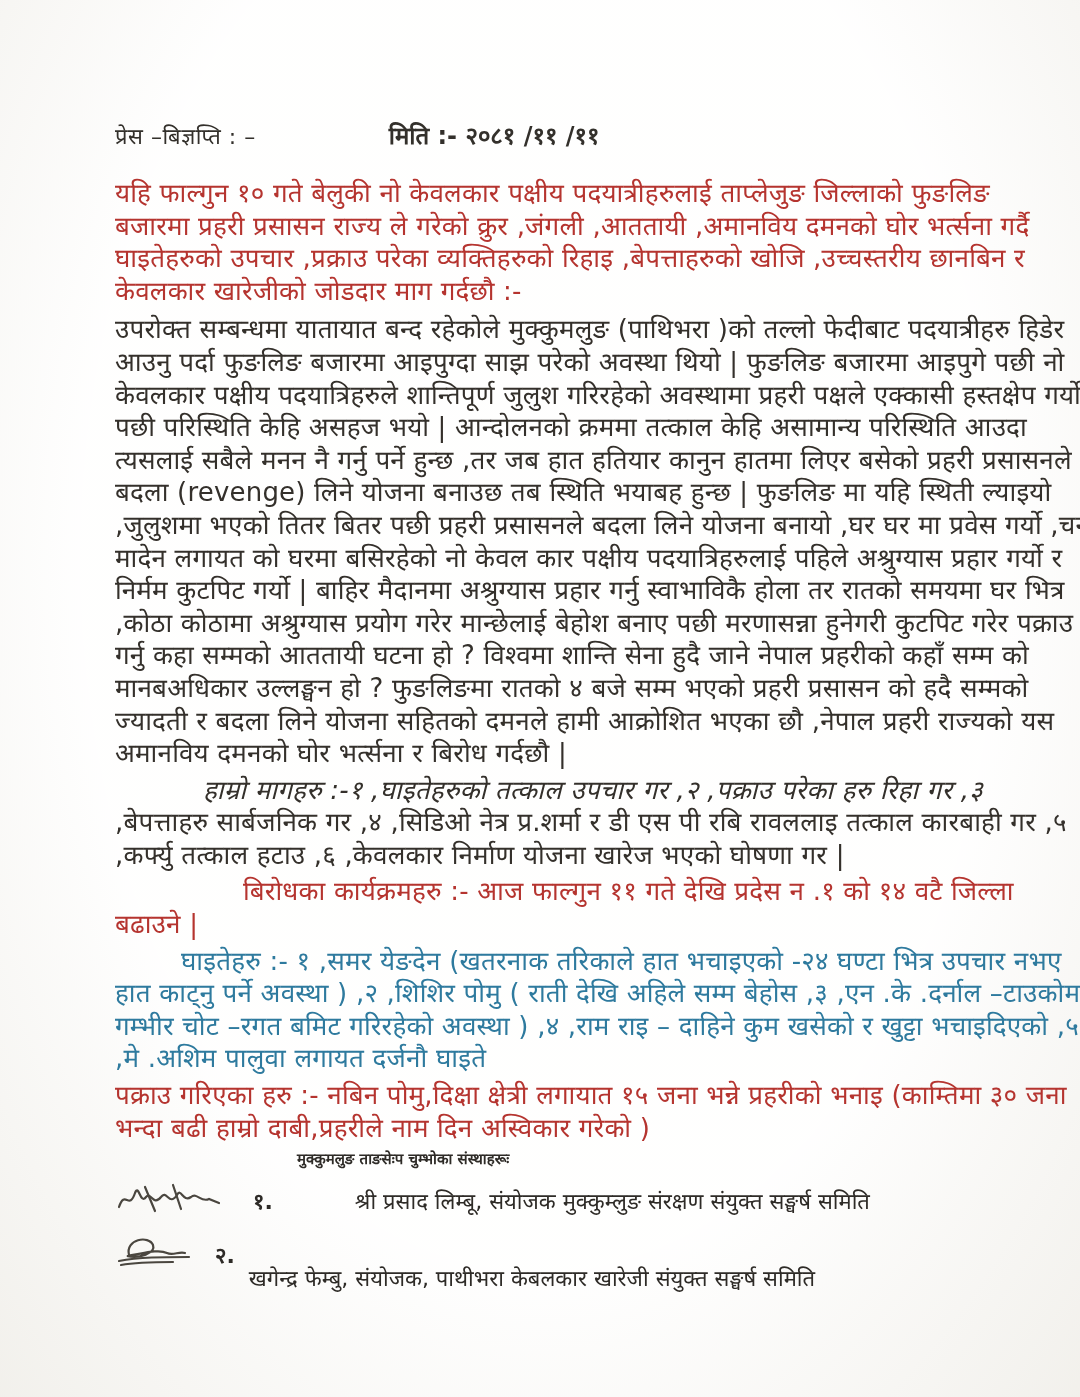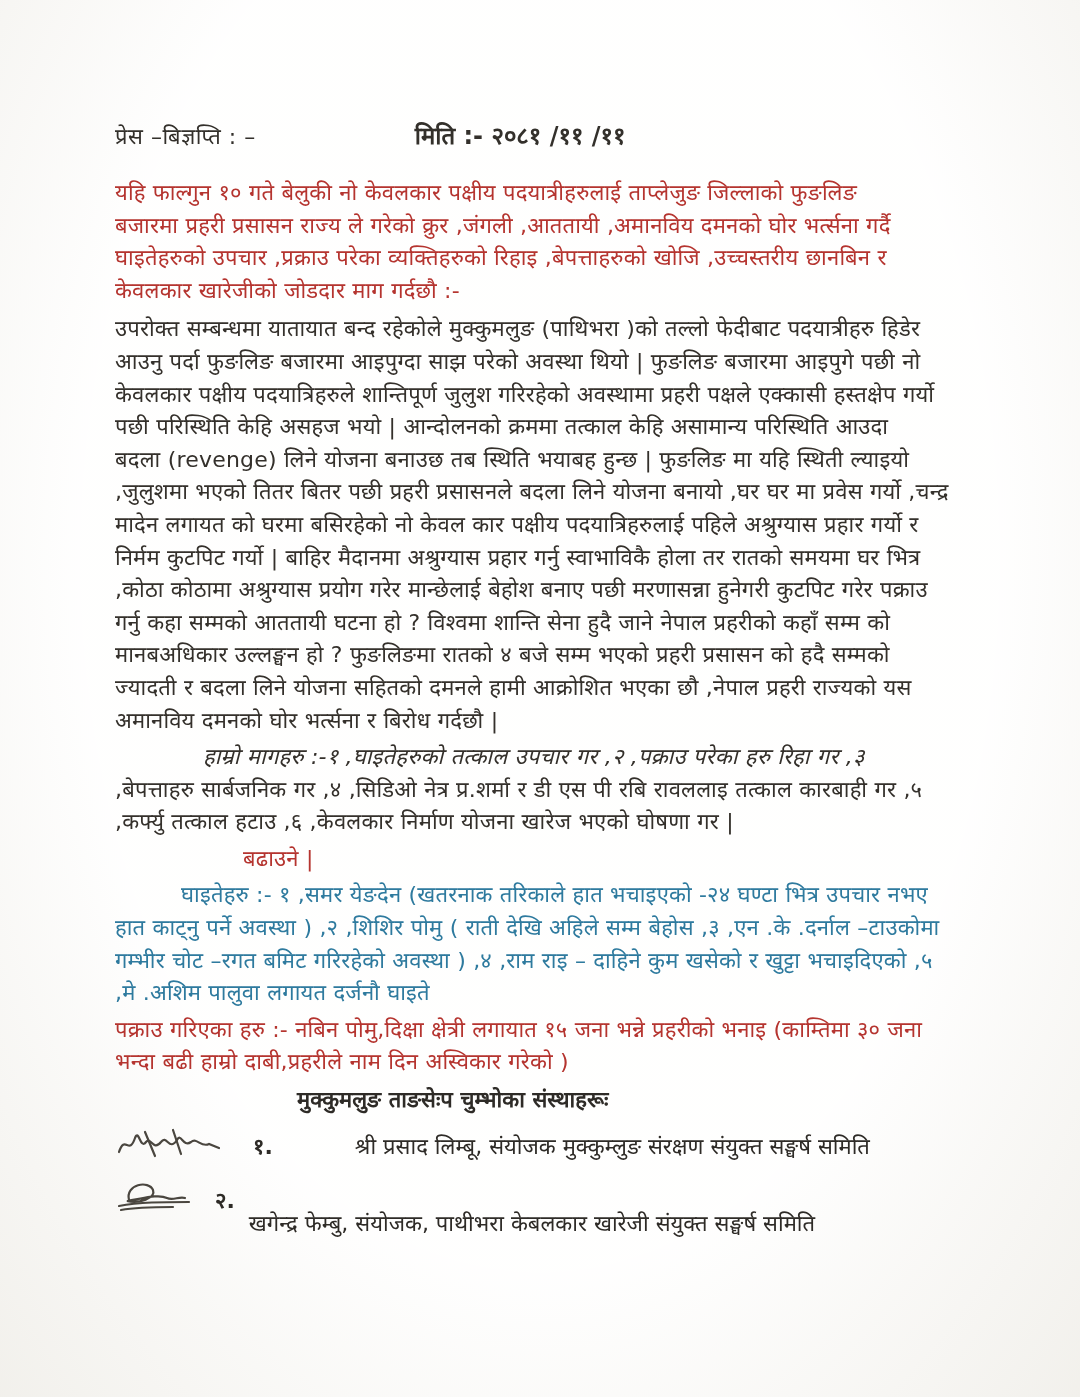--- a/index.html
+++ b/index.html
@@ -25,39 +25,39 @@
     align-items: baseline;
     margin-bottom: 26px;
     color: #33302b;
     gap: 45px;
   }
   .press-label {
     font-size: 22px;
     letter-spacing: 0.5px;
   }
   .date-label {
-    margin-left: 114px;
+    margin-left: 88px;
     font-size: 24px;
     font-weight: bold;
   }
   .sec { margin: 0 0 4px 0; }
   .line {
-    font-size: 22px;
+    font-size: 26px;
     line-height: 32.6px;
     white-space: nowrap;
     letter-spacing: 0.2px;
   }
   
   #sec-demands  .line:first-child { text-indent: 88px; font-style: italic; }
   #sec-programs .line:first-child { text-indent: 128px; }
   #sec-injured  .line:first-child { text-indent: 66px; }
   #sec-intro { margin-bottom: 6px; }
   .org-heading {
     margin: 0 0 2px 182px;
-    font-size: 22px;
+    font-size: 15px;
     font-weight: bold;
     color: #2e2b27;
   }
   .sig-row {
     display: flex;
     align-items: center;
     color: #2e2b27;
     position: relative;
   }
   .sig-row-1 { margin-top: 6px; height: 52px; }
@@ -89,36 +89,38 @@
         <div class="line">यहि फाल्गुन १० गते बेलुकी  नो केवलकार पक्षीय पदयात्रीहरुलाई  ताप्लेजुङ  जिल्लाको फुङलिङ</div>
         <div class="line">बजारमा प्रहरी प्रसासन राज्य ले गरेको क्रुर ,जंगली ,आततायी  ,अमानविय दमनको घोर भर्त्सना गर्दै</div>
         <div class="line">घाइतेहरुको उपचार ,प्रक्राउ परेका व्यक्तिहरुको रिहाइ ,बेपत्ताहरुको खोजि ,उच्चस्तरीय छानबिन र</div>
         <div class="line">केवलकार खारेजीको जोडदार माग गर्दछौ :-</div>
       </div>
       <div class="sec" id="sec-body" style="color: rgb(52, 48, 43);">
         <div class="line">उपरोक्त सम्बन्धमा यातायात बन्द रहेकोले मुक्कुमलुङ (पाथिभरा )को तल्लो फेदीबाट पदयात्रीहरु हिडेर</div>
         <div class="line">आउनु पर्दा फुङलिङ बजारमा आइपुग्दा साझ परेको अवस्था थियो | फुङलिङ बजारमा आइपुगे पछी नो</div>
         <div class="line">केवलकार पक्षीय पदयात्रिहरुले शान्तिपूर्ण जुलुश गरिरहेको अवस्थामा प्रहरी पक्षले एक्कासी हस्तक्षेप गर्यो</div>
         <div class="line">पछी परिस्थिति केहि असहज भयो | आन्दोलनको क्रममा तत्काल केहि असामान्य परिस्थिति आउदा</div>
+        <div class="line">त्यसलाई सबैले मनन नै गर्नु पर्ने हुन्छ ,तर जब हात हतियार कानुन हातमा लिएर बसेको प्रहरी प्रसासनले</div>
         <div class="line">बदला (revenge) लिने योजना बनाउछ तब स्थिति भयाबह हुन्छ | फुङलिङ मा यहि स्थिती ल्याइयो</div>
         <div class="line">,जुलुशमा भएको तितर बितर पछी प्रहरी प्रसासनले बदला लिने योजना बनायो ,घर घर मा प्रवेस गर्यो ,चन्द्र</div>
         <div class="line">मादेन लगायत को घरमा बसिरहेको नो केवल कार पक्षीय पदयात्रिहरुलाई पहिले अश्रुग्यास प्रहार गर्यो र</div>
         <div class="line">निर्मम कुटपिट गर्यो | बाहिर मैदानमा अश्रुग्यास प्रहार गर्नु स्वाभाविकै होला तर रातको समयमा घर भित्र</div>
         <div class="line">,कोठा कोठामा अश्रुग्यास प्रयोग गरेर मान्छेलाई बेहोश बनाए पछी मरणासन्ना हुनेगरी कुटपिट गरेर पक्राउ</div>
         <div class="line">गर्नु कहा सम्मको आततायी घटना हो ? विश्वमा शान्ति सेना हुदै जाने नेपाल प्रहरीको कहाँ सम्म को</div>
         <div class="line">मानबअधिकार उल्लङ्घन हो ? फुङलिङमा  रातको ४ बजे सम्म  भएको प्रहरी प्रसासन को हदै सम्मको</div>
         <div class="line">ज्यादती र बदला लिने योजना सहितको दमनले हामी  आक्रोशित भएका छौ ,नेपाल प्रहरी राज्यको यस</div>
         <div class="line">अमानविय दमनको घोर भर्त्सना र बिरोध गर्दछौ |</div>
       </div>
       <div class="sec" id="sec-demands" style="color: rgb(52, 48, 43);">
         <div class="line">हाम्रो मागहरु :-१ ,घाइतेहरुको तत्काल उपचार गर ,२ ,पक्राउ परेका हरु रिहा गर ,३</div>
         <div class="line">,बेपत्ताहरु सार्बजनिक गर ,४ ,सिडिओ नेत्र प्र.शर्मा र डी एस पी रबि रावललाइ तत्काल कारबाही गर ,५</div>
         <div class="line">,कर्फ्यु तत्काल हटाउ ,६ ,केवलकार निर्माण योजना खारेज भएको घोषणा गर |</div>
       </div>
       <div class="sec" id="sec-programs" style="color: rgb(181, 52, 47);">
+        <div class="line">बिरोधका कार्यक्रमहरु :- आज फाल्गुन ११ गते देखि प्रदेस न .१ को १४ वटै जिल्ला</div>
         <div class="line">बढाउने |</div>
       </div>
       <div class="sec" id="sec-injured" style="color: rgb(46, 122, 158);">
         <div class="line">घाइतेहरु :- १ ,समर येङदेन (खतरनाक तरिकाले हात भचाइएको -२४ घण्टा भित्र उपचार नभए</div>
         <div class="line">हात काट्नु पर्ने अवस्था ) ,२ ,शिशिर पोमु ( राती देखि अहिले सम्म बेहोस ,३ ,एन .के .दर्नाल –टाउकोमा</div>
         <div class="line">गम्भीर चोट –रगत बमिट गरिरहेको अवस्था ) ,४ ,राम राइ – दाहिने कुम खसेको र खुट्टा भचाइदिएको ,५</div>
         <div class="line">,मे .अशिम पालुवा लगायत दर्जनौ घाइते</div>
       </div>
       <div class="sec" id="sec-arrested" style="color: rgb(181, 52, 47);">
         <div class="line">पक्राउ गरिएका हरु :- नबिन पोमु,दिक्षा क्षेत्री  लगायात १५ जना भन्ने प्रहरीको भनाइ (काम्तिमा ३० जना</div>

